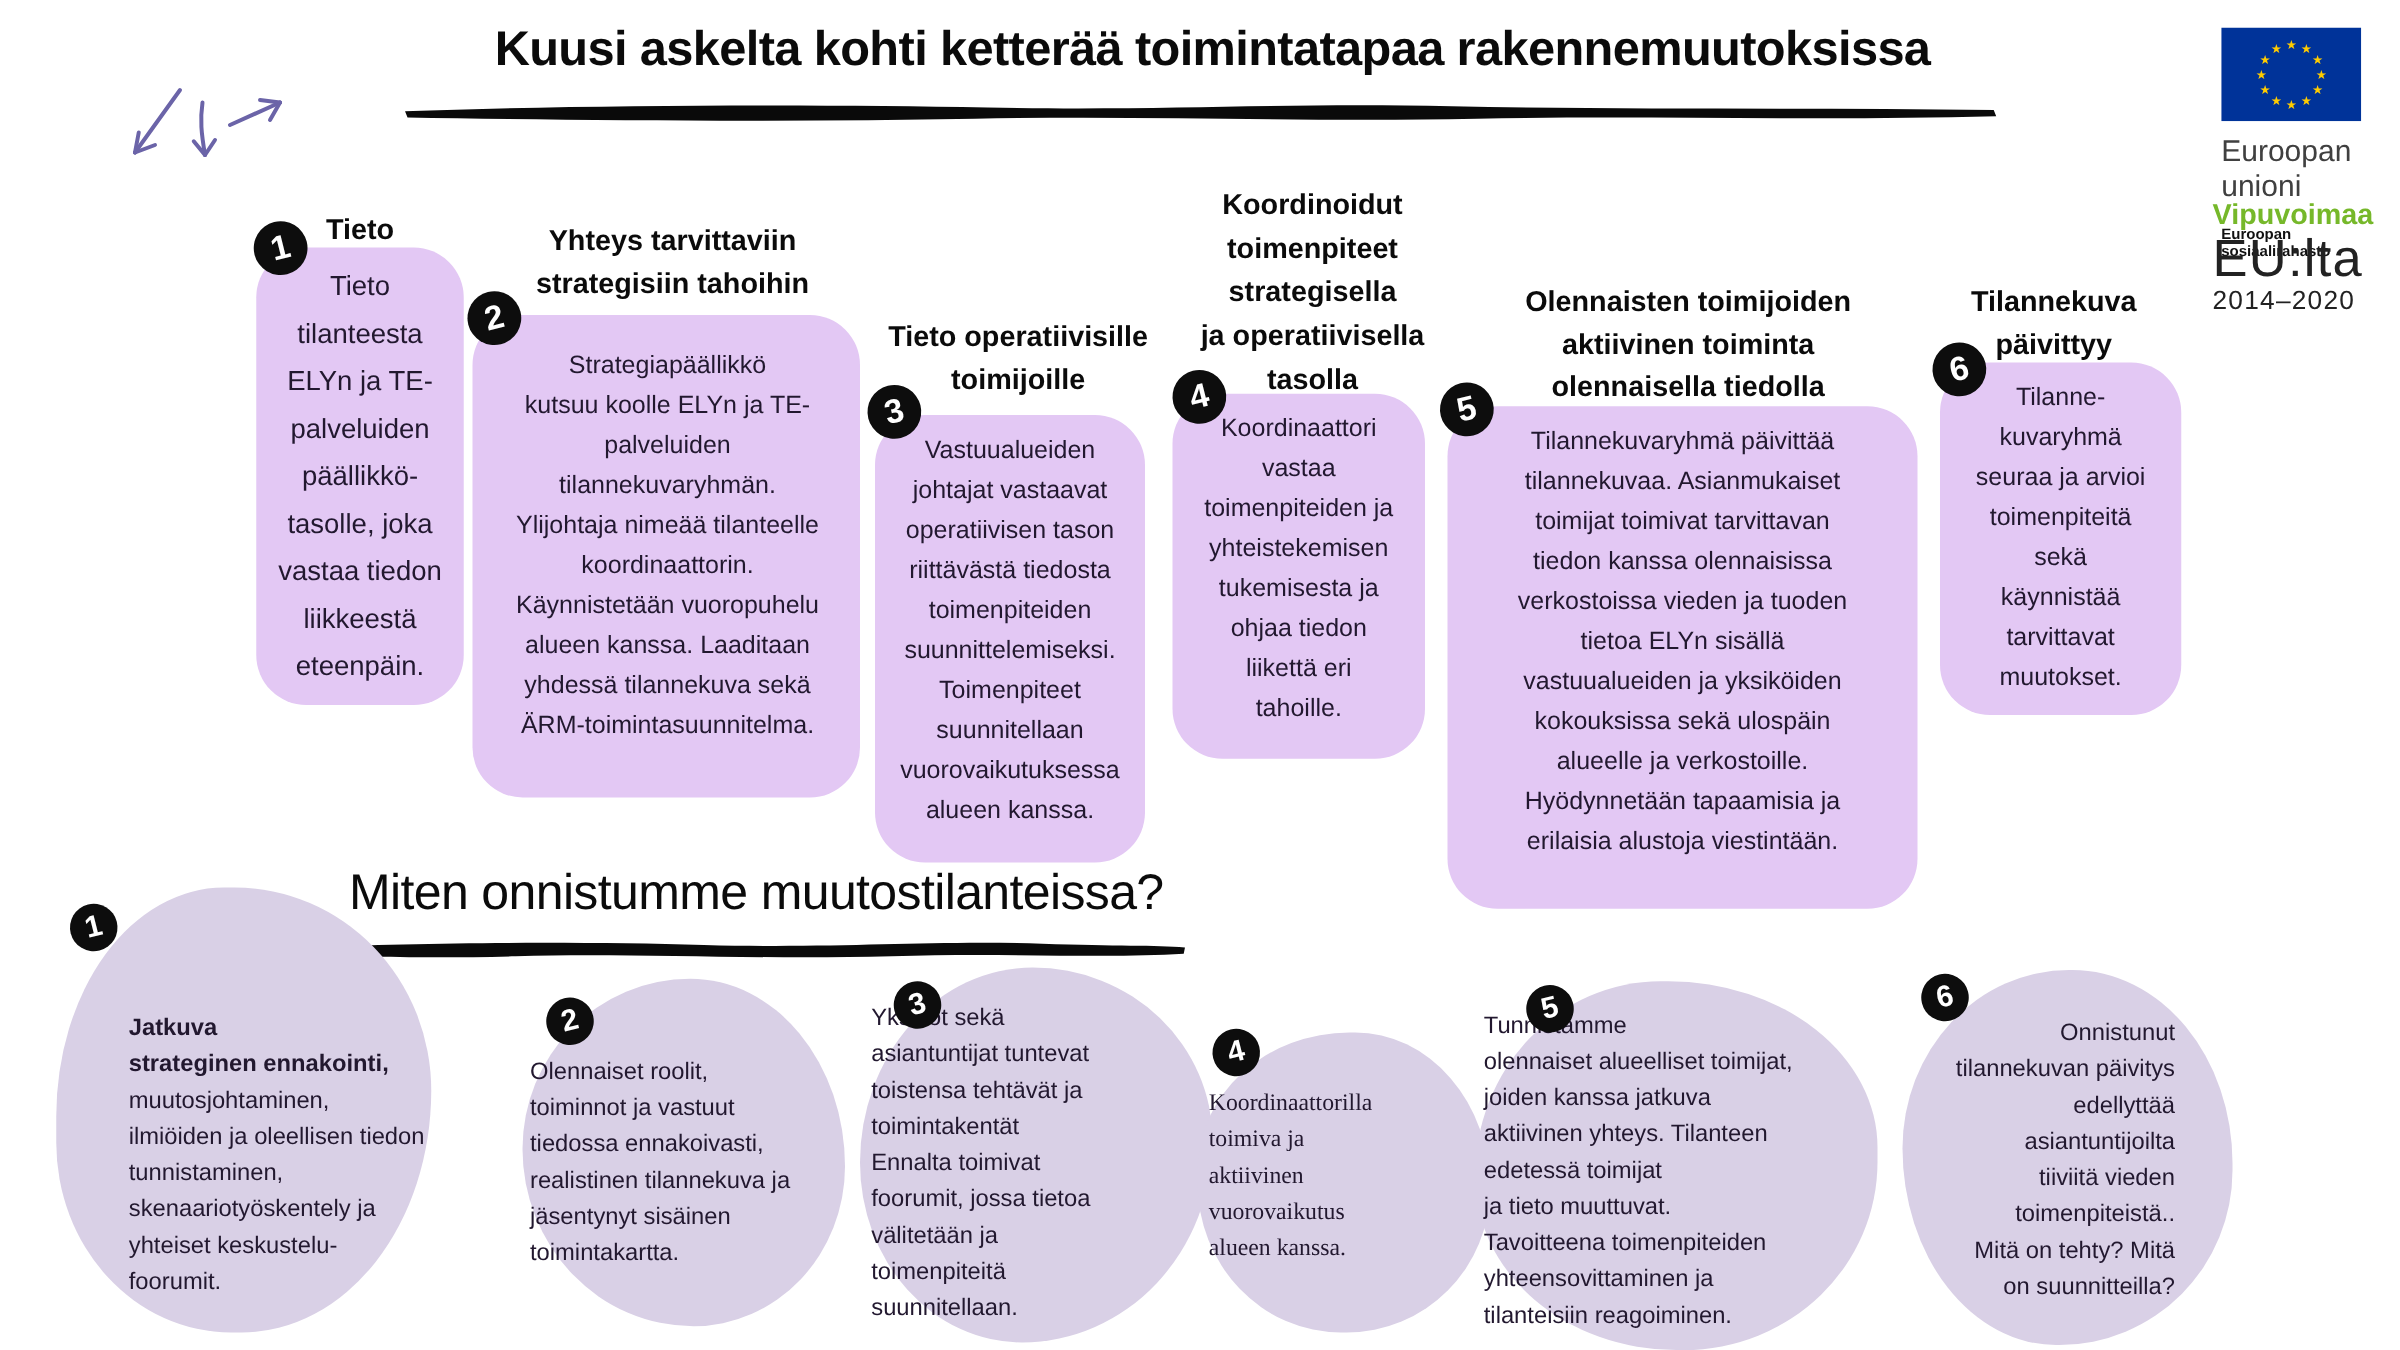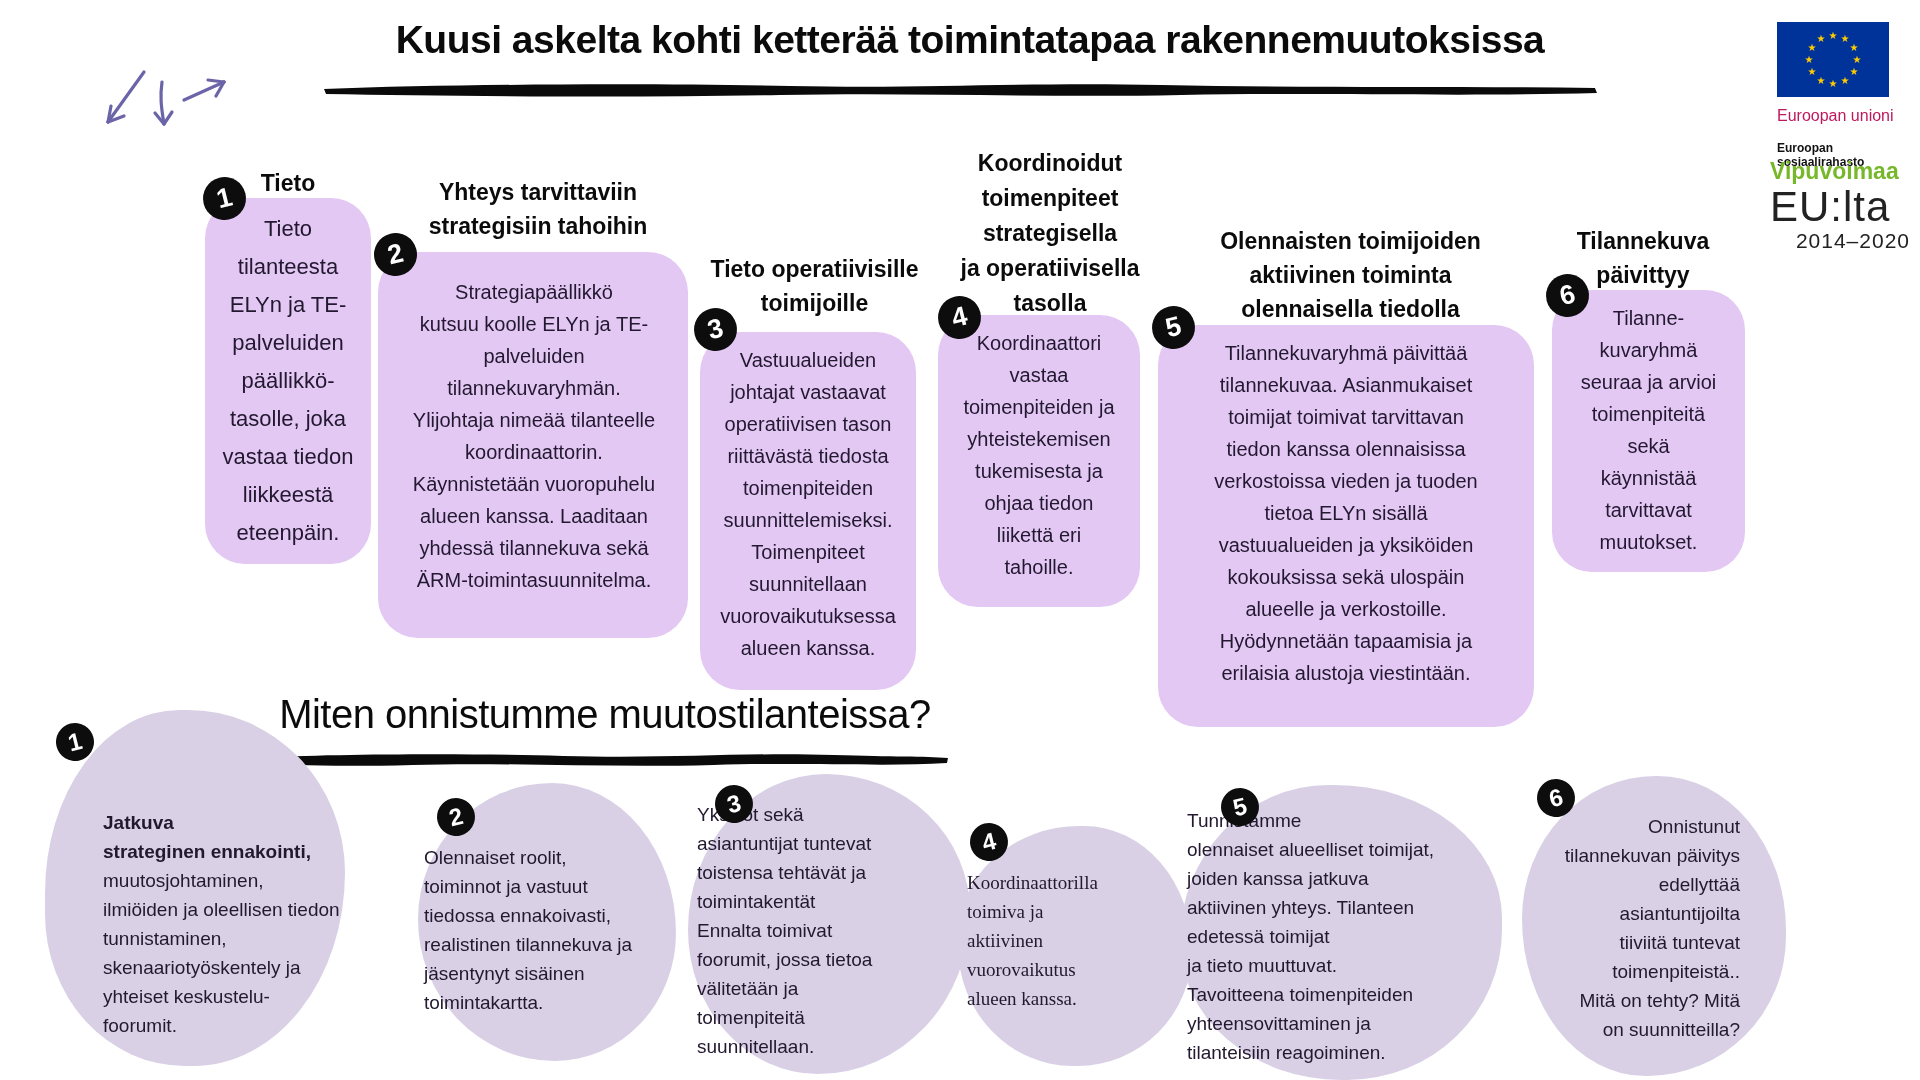--- a/index.html
+++ b/index.html
@@ -8,26 +8,26 @@
     font-family:"Liberation Sans", sans-serif;color:#22182f;
   }
   
   .title{
     position:absolute;left:250px;top:18px;width:1440px;text-align:center;
     font-size:39px;font-weight:bold;color:#0b0b0b;letter-spacing:-0.5px;
   }
   .brush{position:absolute;}
   
   .eu{position:absolute;left:1777px;top:22px;width:130px;}
-  .eu-org{font-size:16px;color:#be185d;margin-top:6px;}
+  .eu-org{font-size:24px;color:#404040;margin-top:6px;}
   .eu-sub{font-size:12px;font-weight:bold;color:#111;margin-top:16px;}
   .vipu{position:absolute;left:1770px;top:158px;width:140px;}
   .vipu1{font-size:23px;font-weight:bold;color:#76b82a;}
   .vipu2{font-size:42px;font-weight:300;color:#222;letter-spacing:1px;line-height:44px;}
-  .vipu3{font-size:21px;color:#222;letter-spacing:1px;text-align:right;}
+  .vipu3{font-size:21px;color:#222;letter-spacing:1px;}
   
   .badge{
     position:absolute;background:#0d0d0d;color:#ffffff;border-radius:50%;
     display:flex;align-items:center;justify-content:center;font-weight:bold;
     transform:rotate(-14deg);z-index:5;
   }
   .badge-lg{width:43px;height:43px;font-size:27px;}
   .badge-sm{width:38px;height:38px;font-size:24px;}
   
   .step-heading{
@@ -264,18 +264,18 @@
 Tavoitteena toimenpiteiden
 yhteensovittaminen ja
 tilanteisiin reagoiminen.</div>
 
   <div class="blob blob6" style="left:1522px;top:776px;width:264px;height:300px;"></div>
   <div class="badge badge-sm" style="left:1537px;top:779px;">6</div>
   <div class="blob-text ta-r" style="left:1532px;top:812px;width:208px;">Onnistunut
 tilannekuvan päivitys
 edellyttää
 asiantuntijoilta
-tiiviitä tuntevat
+tiiviitä vieden
 toimenpiteistä..
 Mitä on tehty? Mitä
 on suunnitteilla?</div>
 
 </div>
 
 </body></html>

